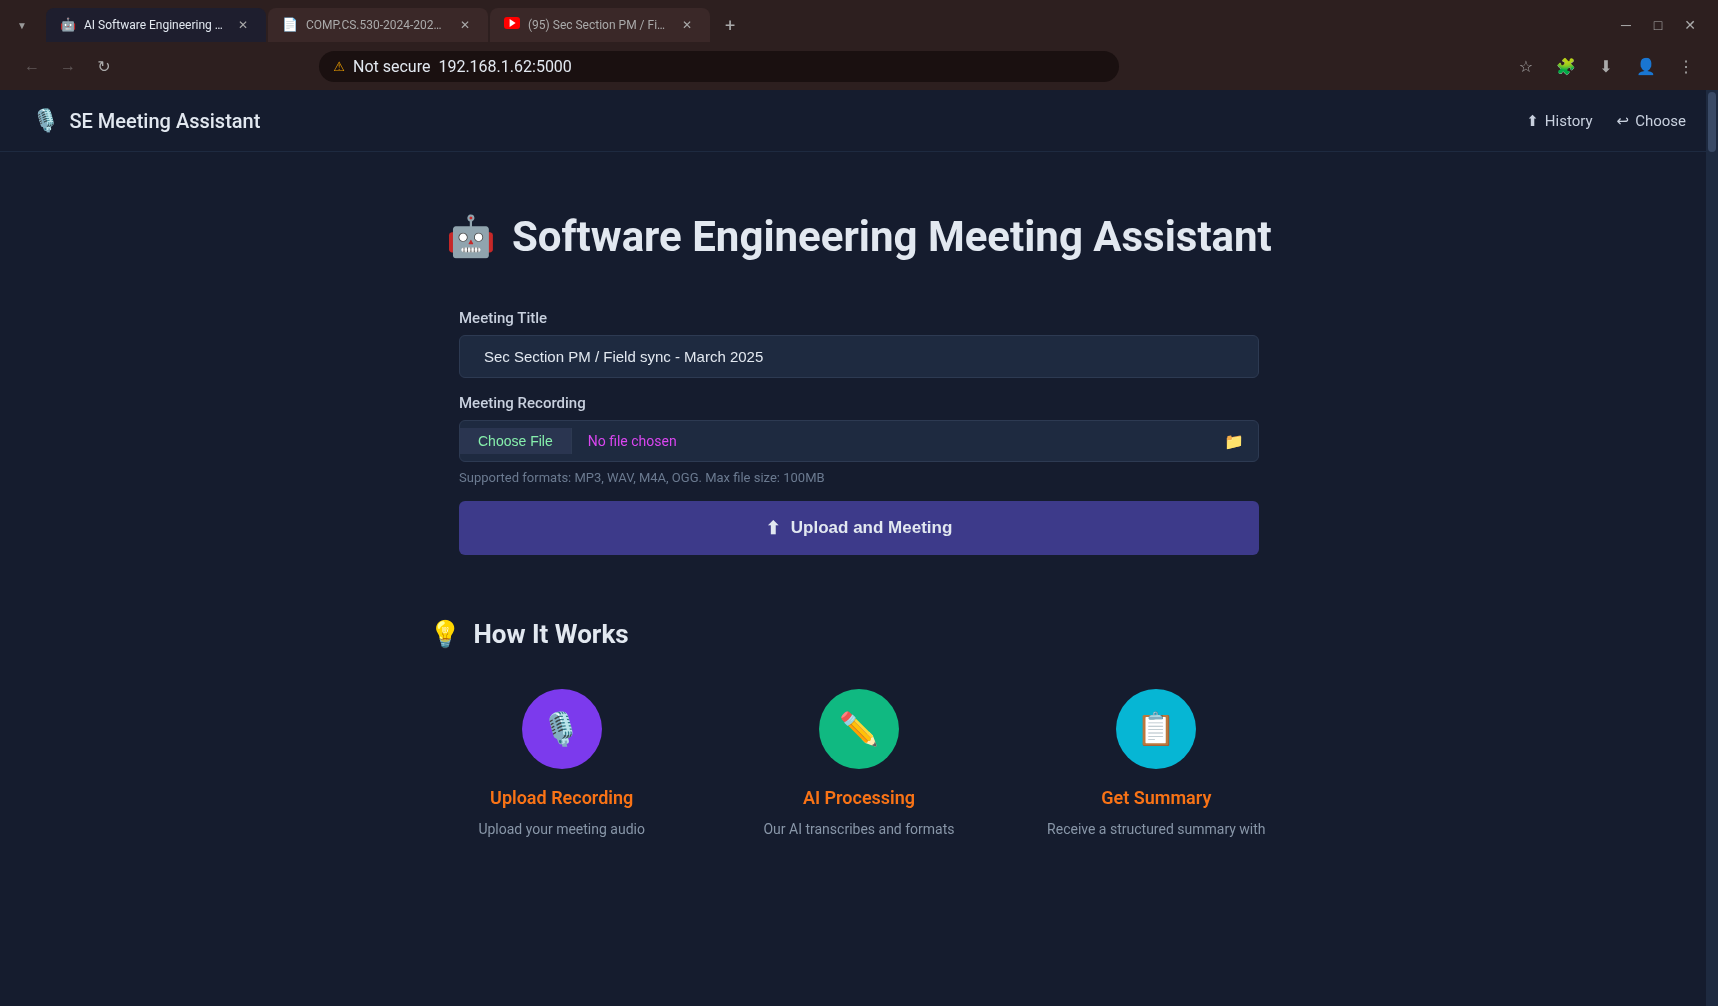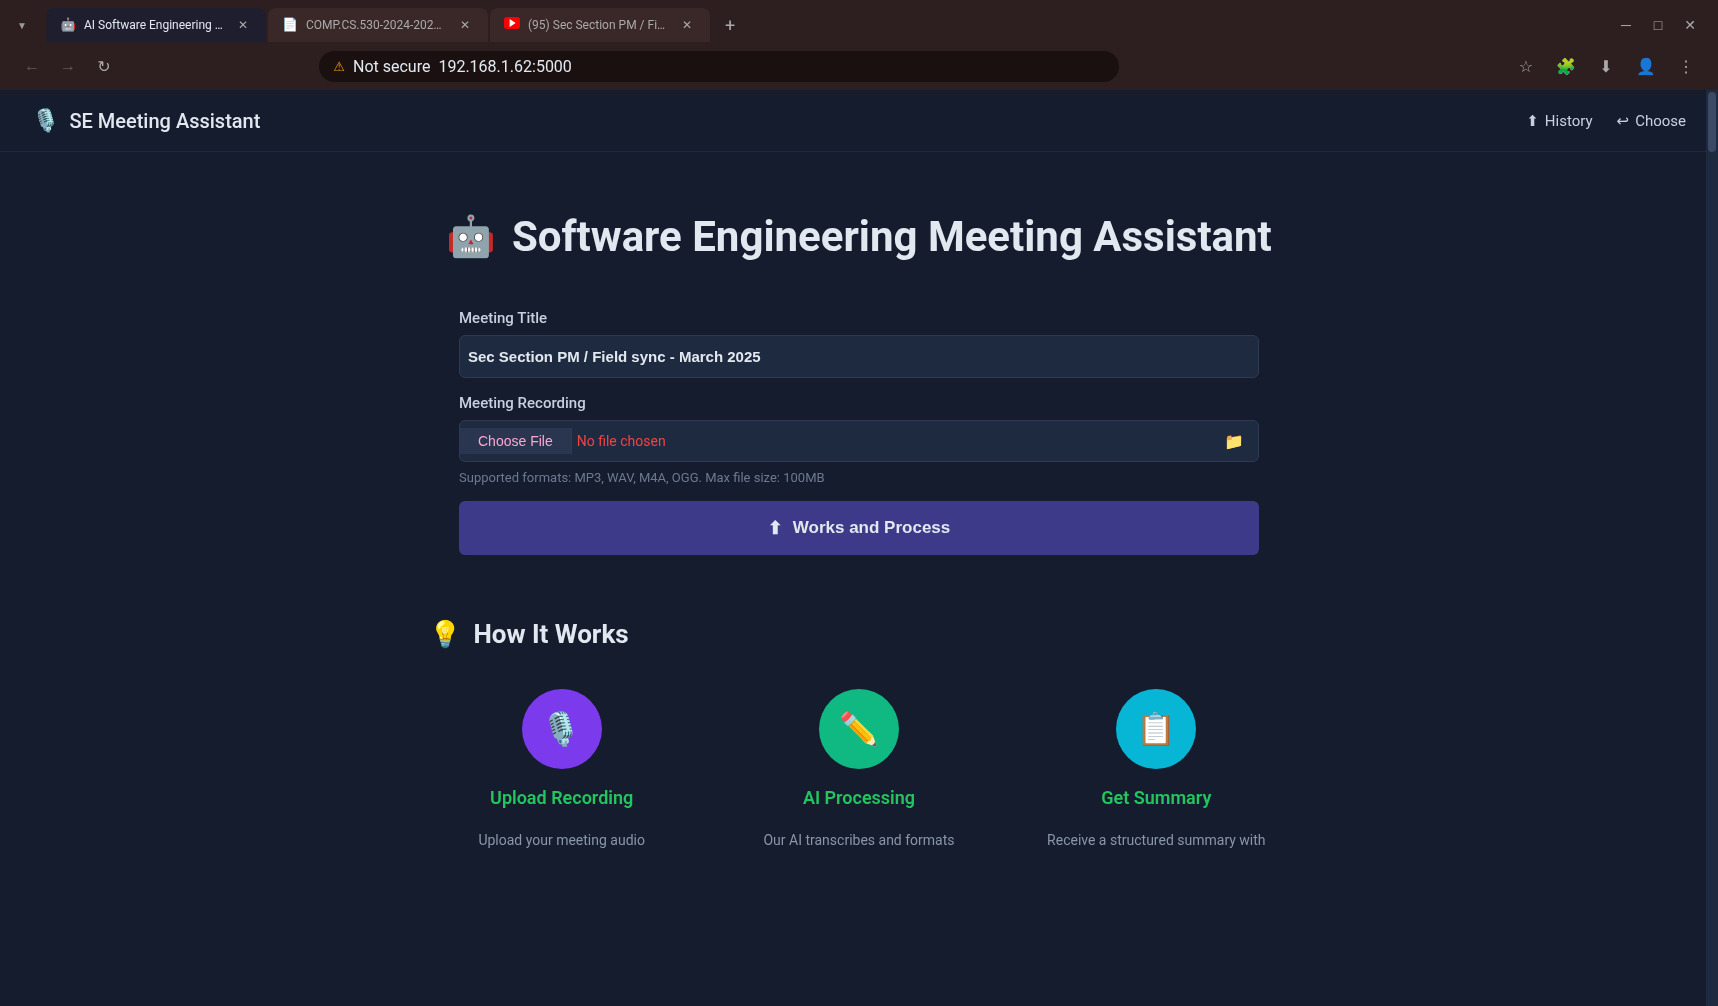--- a/index.html
+++ b/index.html
@@ -307,54 +307,53 @@
     .form-label {
       display: block;
       font-size: 15px;
       color: #c8d0de;
       margin-bottom: 8px;
       font-weight: 500;
     }
 
     .form-input {
       width: 100%;
-      padding: 12px 8px;
+      padding: 12px 24px;
       background: #1e2a40;
       border: 1px solid #2d3a52;
       border-radius: 6px;
       color: #e2e8f0;
       font-size: 15px;
       outline: none;
-      font-weight: bold;
     }
 
     .file-input-wrapper {
       display: flex;
       align-items: center;
       background: #1e2a40;
       border: 1px solid #2d3a52;
       border-radius: 6px;
       overflow: hidden;
     }
 
     .choose-file-btn {
       padding: 5px 18px;
       background: #2a3550;
-      color: #f9a8d4;
+      color: #86efac;
       font-size: 14px;
       border: none;
       border-right: 1px solid #2d3a52;
       cursor: pointer;
       white-space: nowrap;
     }
 
     .file-name-display {
       flex: 1;
-      padding: 12px 5px;
-      color: #ef4444;
+      padding: 12px 16px;
+      color: #d946ef;
       font-size: 14px;
     }
 
     .file-icon-btn {
       padding: 10px 14px;
       color: #8896a8;
       font-size: 16px;
       cursor: pointer;
     }
 
@@ -436,22 +435,22 @@
       background: #10b981;
     }
 
     .step-icon-circle.cyan {
       background: #06b6d4;
     }
 
     .step-title {
       font-size: 18px;
       font-weight: 600;
-      color: #22c55e;
-      margin-bottom: 21px;
+      color: #f97316;
+      margin-bottom: 10px;
     }
 
     .step-desc {
       font-size: 14px;
       color: #8896a8;
       line-height: 1.6;
       text-align: right;
     }
 
     
@@ -595,21 +594,21 @@
         <div class="file-input-wrapper">
           <button class="choose-file-btn">Choose File</button>
           <span class="file-name-display">No file chosen</span>
           <span class="file-icon-btn">📁</span>
         </div>
         <p class="file-help-text">Supported formats: MP3, WAV, M4A, OGG. Max file size: 100MB</p>
       </div>
 
       <button class="upload-process-btn">
         <span class="upload-icon">⬆</span>
-        <span>Works and Process</span>
+        <span>Upload and Meeting</span>
       </button>
     </div>
 
     <div class="how-it-works">
       <div class="section-title">
         <span class="section-title-icon">💡</span>
         <span>How It Works</span>
       </div>
 
       <div class="steps-grid">

